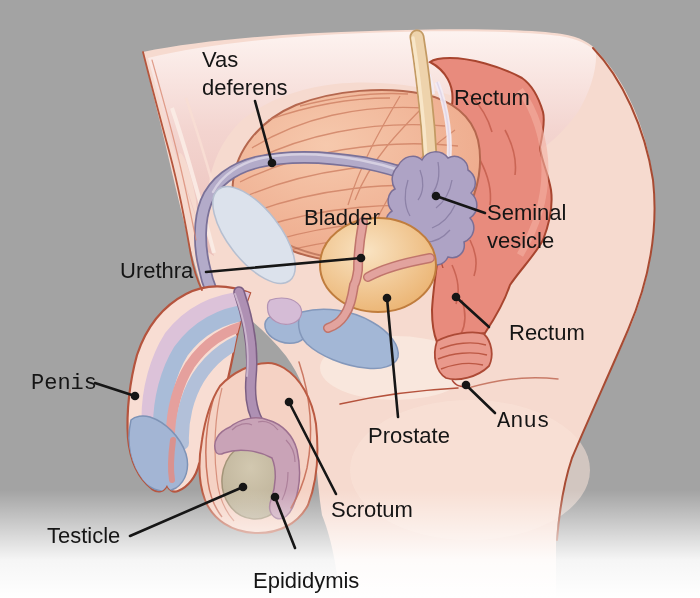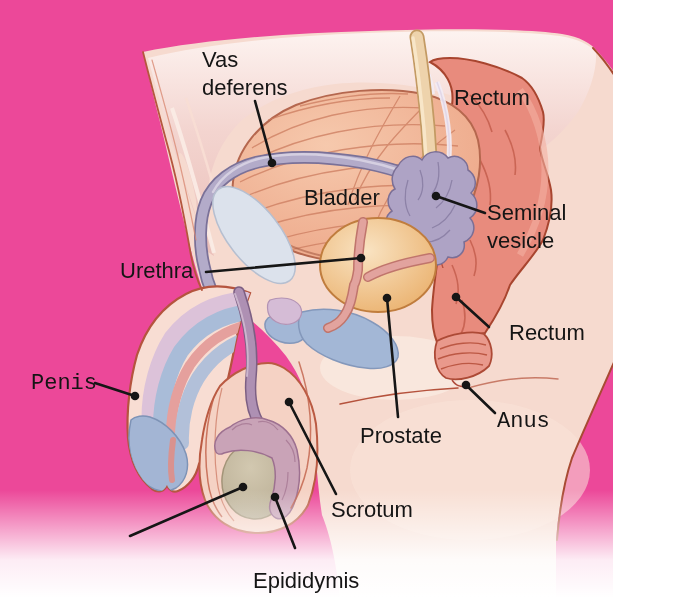--- a/index.html
+++ b/index.html
@@ -1,16 +1,16 @@
 <!DOCTYPE html>
 <html><head>
 <meta charset="utf-8">
 <style>
   html,body{margin:0;padding:0;background:#fff;}
-  #stage{position:relative;width:613px;height:598px;background:#ec4899;overflow:hidden;
+  #stage{position:relative;width:700px;height:598px;background:#a3a3a3;overflow:hidden;
          font-family:"Liberation Sans", sans-serif;}
   #art{position:absolute;left:0;top:0;}
   .lbl{position:absolute;color:#151515;font-size:22px;line-height:28px;white-space:nowrap;}
 </style>
 </head>
 <body>
 
 <div id="stage">
 
 <svg id="art" width="700" height="598" viewBox="0 0 700 598">
@@ -244,28 +244,29 @@
           <circle cx="275" cy="497" r="4.3" stroke="none"></circle>
         </g>
   </g>
 </svg>
 
 <div class="lbl" style="left:202px;top:46px;">
   <div>Vas</div>
   <div>deferens</div>
 </div>
 <div class="lbl" style="left:454px;top:84px;">Rectum</div>
-<div class="lbl" style="left:304px;top:184px;">Bladder</div>
+<div class="lbl" style="left:304px;top:204px;">Bladder</div>
 <div class="lbl" style="left:120px;top:257px;">Urethra</div>
 <div class="lbl" style="left:487px;top:199px;">
   <div>Seminal</div>
   <div>vesicle</div>
 </div>
 <div class="lbl" style="left:509px;top:319px;">Rectum</div>
 <div class="lbl" style="left:31px;top:370px;font-family:Liberation Mono, monospace;">Penis</div>
-<div class="lbl" style="left:360px;top:422px;">
+<div class="lbl" style="left:368px;top:422px;">
   <div>Prostate</div>
 </div>
 <div class="lbl" style="left:497px;top:408px;font-family:Liberation Mono, monospace;">Anus</div>
 <div class="lbl" style="left:331px;top:496px;">Scrotum</div>
+<div class="lbl" style="left:47px;top:522px;">Testicle</div>
 <div class="lbl" style="left:253px;top:567px;text-align:right;">Epididymis</div>
 
 </div>
 
 </body></html>

